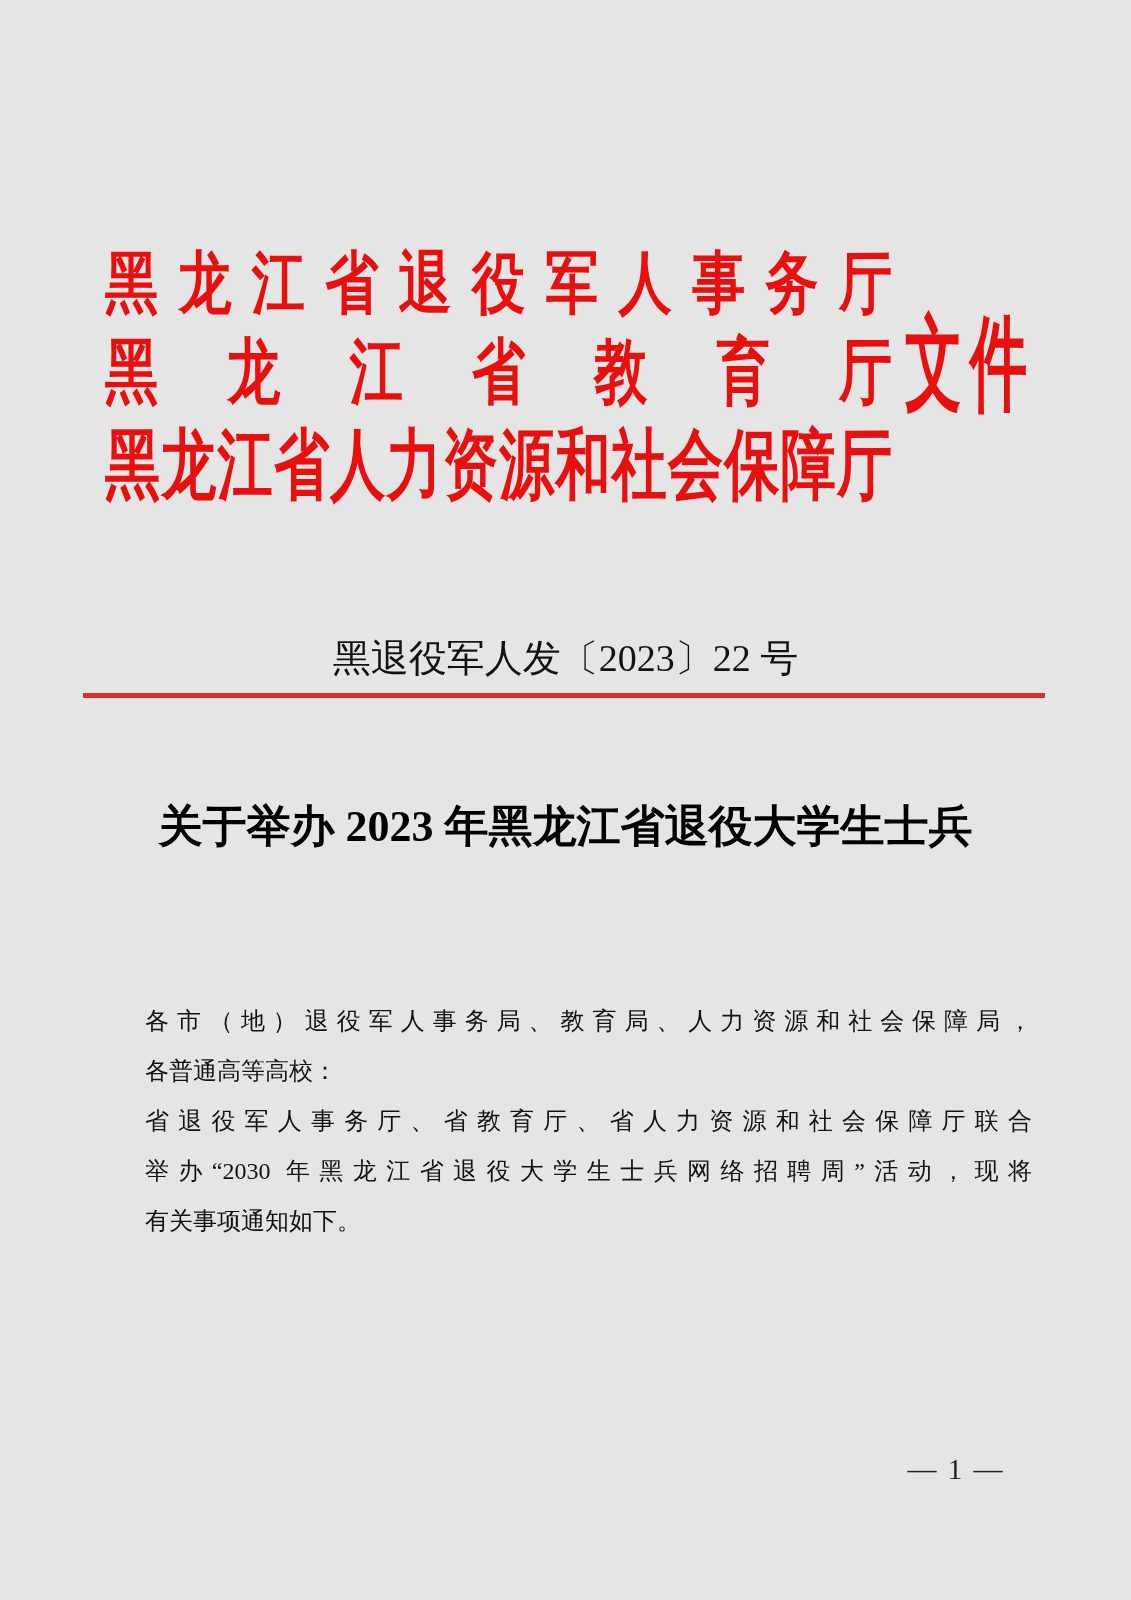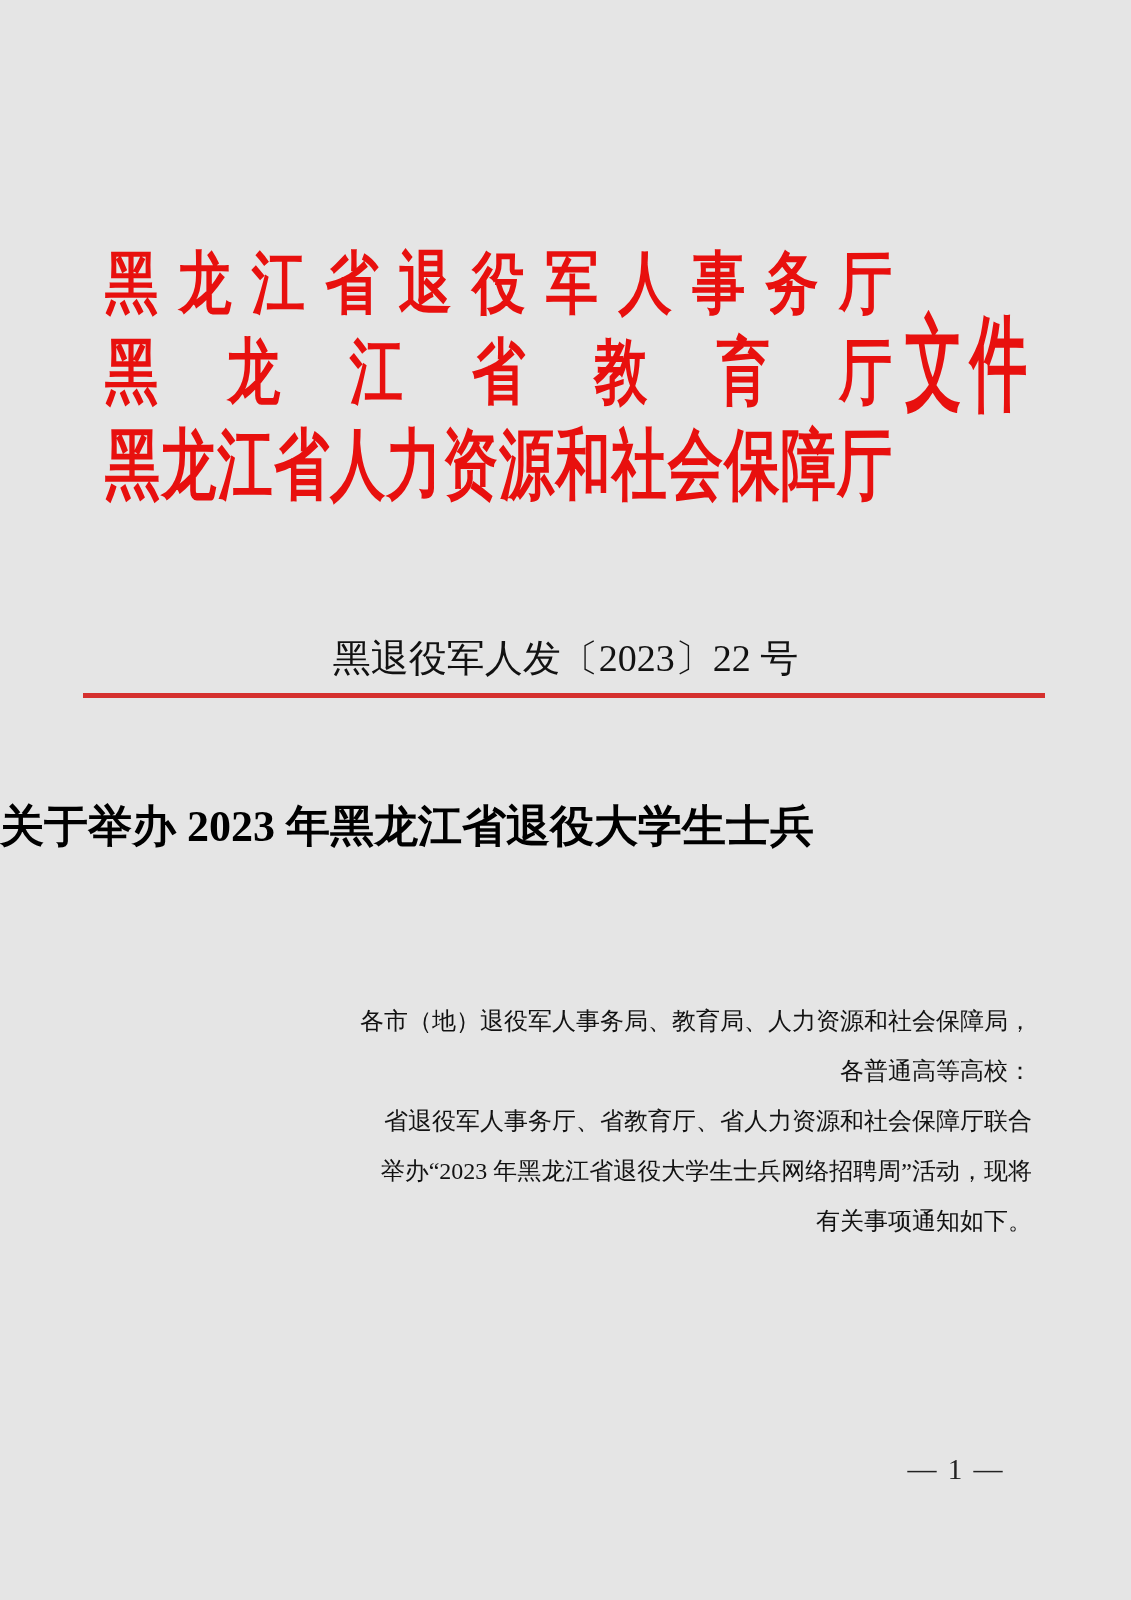--- a/index.html
+++ b/index.html
@@ -65,41 +65,40 @@
     width: 962px;
     height: 5px;
     background: #d5302e;
   }
 
   .title {
     position: absolute;
     left: 0;
     top: 790px;
     width: 1131px;
-    text-align: left;
+    text-align: center;
     font-weight: bold;
     font-size: 44px;
     line-height: 74px;
     color: #000000;
   }
   .title div { white-space: nowrap; }
 
   .bodyblock {
     position: absolute;
     left: 145px;
     top: 996px;
     width: 887px;
     font-size: 24px;
     color: #121212;
   }
   .bline {
     height: 50px;
     line-height: 50px;
     overflow: hidden;
-    text-align: right;
   }
   .indent { text-indent: 64px; }
 
   .pagenum {
     position: absolute;
     left: 856px;
     top: 1452px;
     width: 200px;
     text-align: center;
     font-size: 29px;
@@ -124,19 +123,19 @@
   <div class="rule"></div>
 
   <div class="title">
     <div>关于举办 2023 年黑龙江省退役大学生士兵</div>
   </div>
 
   <div class="bodyblock">
     <div class="bline jus">各市（地）退役军人事务局、教育局、人力资源和社会保障局，</div>
     <div class="bline">各普通高等高校：</div>
     <div class="bline jus">省退役军人事务厅、省教育厅、省人力资源和社会保障厅联合</div>
-    <div class="bline jus">举办“2023 年黑龙江省退役大学生士兵网络招聘周”活动，现将</div>
+    <div class="bline jus">举办“2030 年黑龙江省退役大学生士兵网络招聘周”活动，现将</div>
     <div class="bline">有关事项通知如下。</div>
   </div>
 
   <div class="pagenum">— 1 —</div>
 
 </div>
 
 </body></html>

